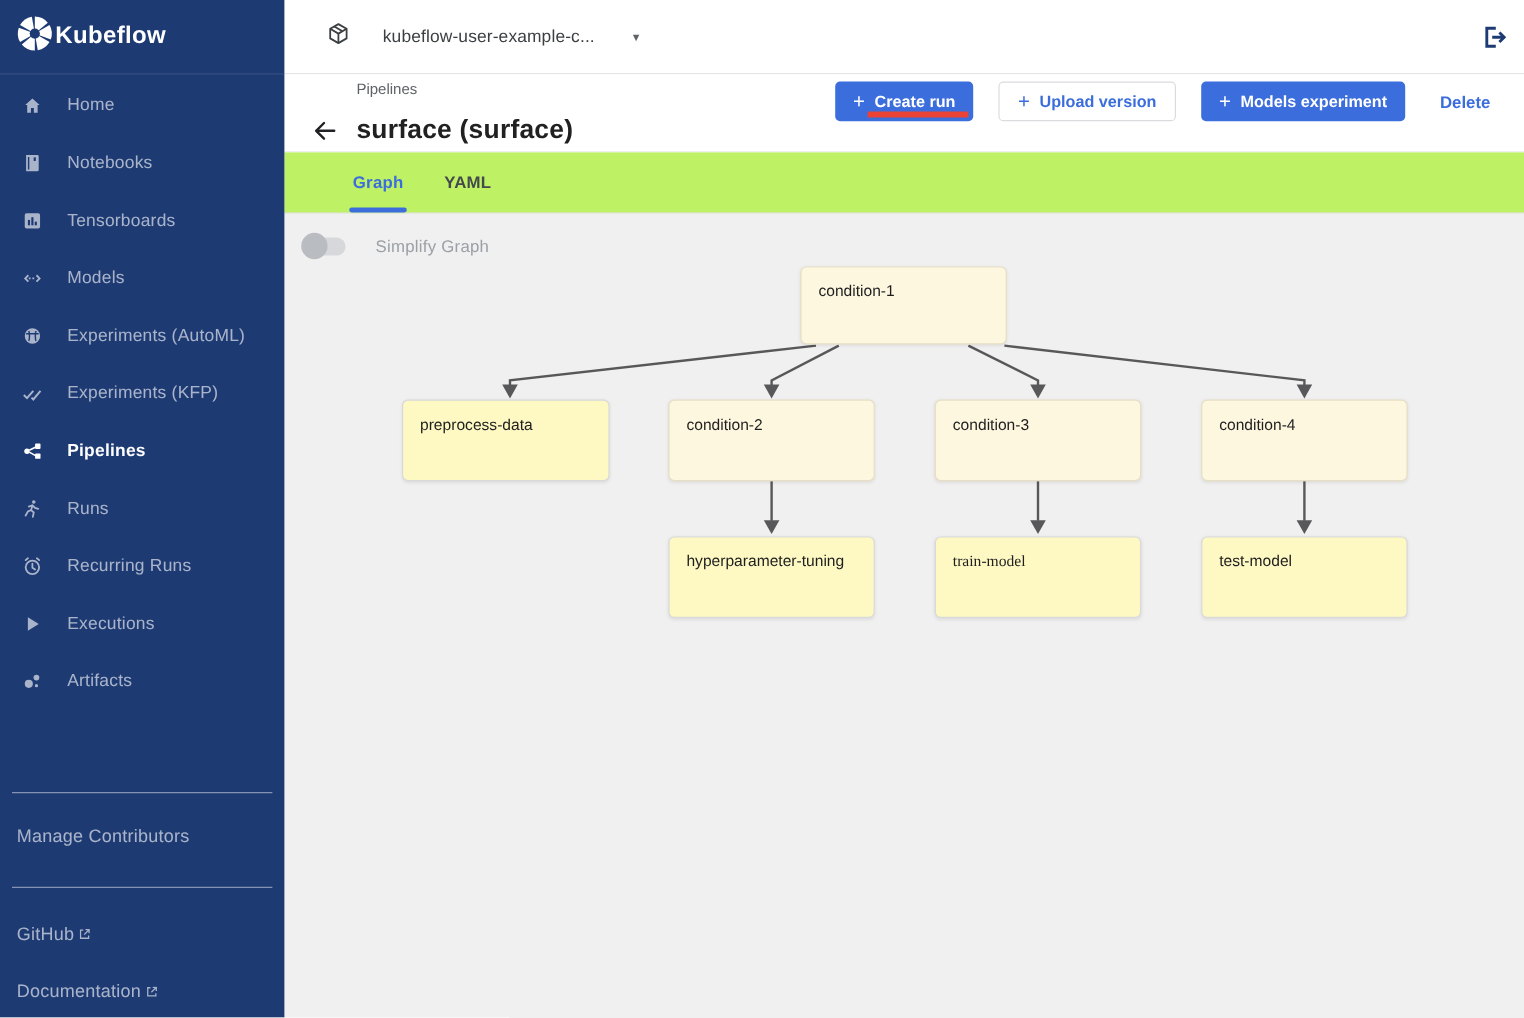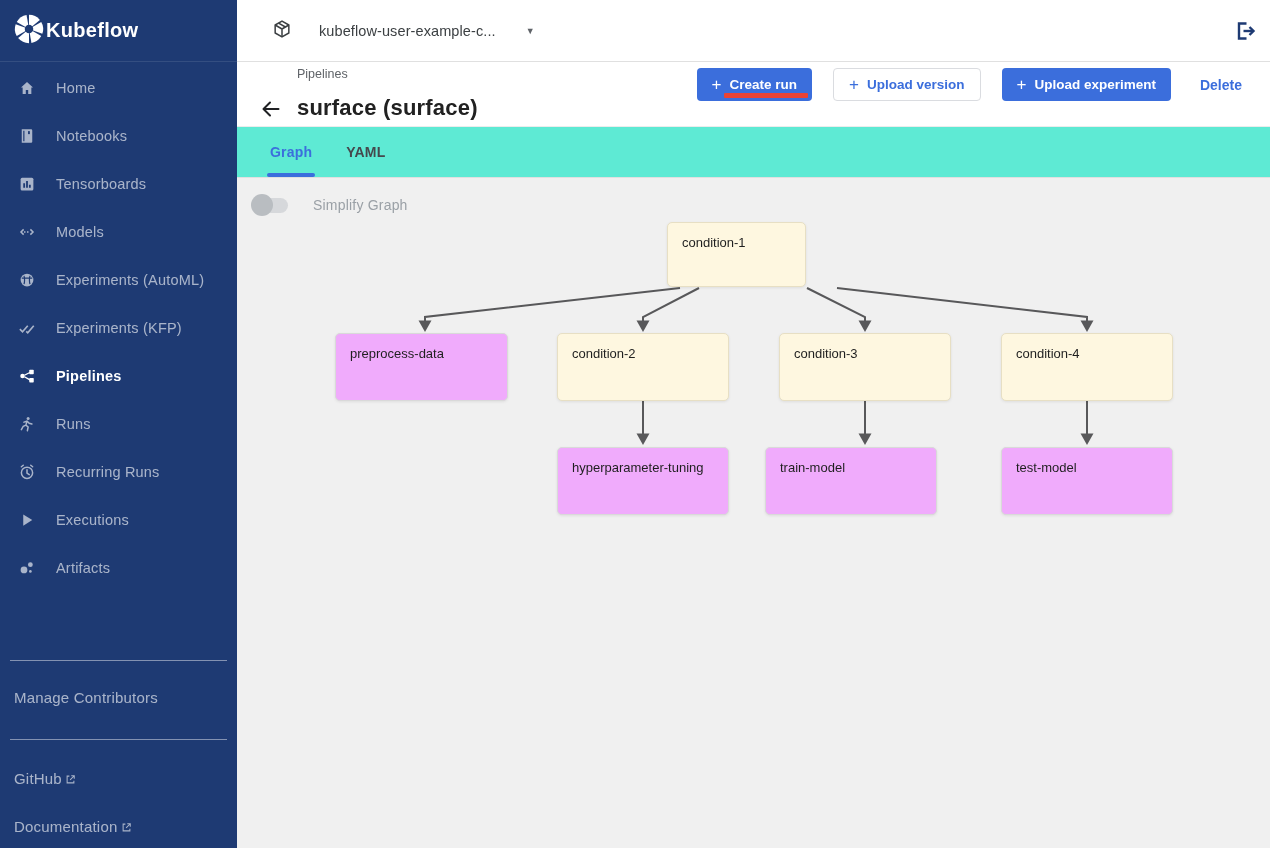--- a/index.html
+++ b/index.html
@@ -61,21 +61,21 @@
          font-size:13.5px; font-weight:700; cursor:pointer; padding:0 15px; position:relative; white-space:nowrap; }
   .btn .plus { font-weight:400; font-size:17px; margin-right:8px; line-height:1; }
   .btn-primary { background:#3b6edc; color:#fff; }
   .btn-outline { background:#fff; color:#3b6edc; border:1px solid #dadce0; }
   .red-underline { position:absolute; left:27px; right:4px; bottom:3px; height:5px; background:#ea4335; border-radius:1px; }
   .btn-text { color:#3b6edc; font-size:14px; font-weight:700; cursor:pointer; margin-left:8px; }
 
   
   .tabbar {
     position:absolute; left:237px; top:127px; right:0; height:51px;
-    background:#5eead4; border-bottom:1px solid #e0e0e0; display:flex; align-items:center;
+    background:#bef264; border-bottom:1px solid #e0e0e0; display:flex; align-items:center;padding-left:24px;
   }
   .tab { position:relative; height:100%; display:flex; align-items:center; justify-content:center;
          font-size:14px; font-weight:700; cursor:pointer; padding:0 17px; letter-spacing:.2px; }
   .tab:first-child { margin-left:16px; }
   .tab.active { color:#3b6edc; }
   .tab.inactive { color:#45494d; }
   .tab-indicator { position:absolute; left:14px; right:14px; bottom:0; height:4px; background:#3b6edc; border-radius:4px; }
 
   
   .canvas {
@@ -85,31 +85,31 @@
   .toggle-row { position:absolute; left:14px; top:16px; display:flex; align-items:center; gap:24px; }
   .switch { position:relative; width:38px; height:22px; cursor:pointer; }
   .switch .track { position:absolute; left:3px; top:4px; width:34px; height:15px; border-radius:8px; background:#d6d8db; }
   .switch .knob { position:absolute; left:0px; top:0px; width:22px; height:22px; border-radius:50%; background:#b9bdc1; }
   .toggle-label { font-size:14px; color:#9aa0a6; letter-spacing:.2px; }
 
   .edges { position:absolute; left:0; top:0; pointer-events:none; }
 
   .node {
     position:absolute; width:172px; height:68px; border-radius:5px;
-    background:#f0abfc; border:1px solid #d9d9d9; box-shadow:0 1px 3px rgba(0,0,0,0.08);
+    background:#fef9c3; border:1px solid #d9d9d9; box-shadow:0 1px 3px rgba(0,0,0,0.08);
     padding:12px 14px; font-size:13px; font-weight:500; color:#1f1f1f; cursor:pointer;
   }
   .node.condition { background:#fef7e0; border-color:#e7dfc4; }
-  .n-condition-1 { left:430px; top:44px; width:139px; height:65px; }
+  .n-condition-1 { left:430px; top:44px; width:172px; height:65px; }
   .n-preprocess  { left:98px;  top:155px; width:173px; }
   .n-condition-2 { left:320px; top:155px; }
   .n-condition-3 { left:542px; top:155px; }
   .n-condition-4 { left:764px; top:155px; }
   .n-hyper       { left:320px; top:269px; }
-  .n-train       { left:528px; top:269px; }
+  .n-train       { left:542px; top:269px;font-family:Liberation Serif, serif; }
   .n-test        { left:764px; top:269px; }
 </style>
 </head>
 <body>
 
 <aside class="sidebar">
   <div class="logo-row">
     <span>
       <svg viewBox="0 0 36 36" width="34" height="34">
         <g fill="#ffffff">
@@ -294,21 +294,21 @@
       <span class="plus">+</span>
       <span>Create run</span>
       <span class="red-underline"></span>
     </div>
     <div class="btn btn-outline">
       <span class="plus">+</span>
       <span>Upload version</span>
     </div>
     <div class="btn btn-primary">
       <span class="plus">+</span>
-      <span>Upload experiment</span>
+      <span>Models experiment</span>
     </div>
     <div class="btn-text">Delete</div>
   </div>
 </section>
 
 <nav class="tabbar">
   <div class="tab active">
     <span>Graph</span>
     <span class="tab-indicator"></span>
   </div>

